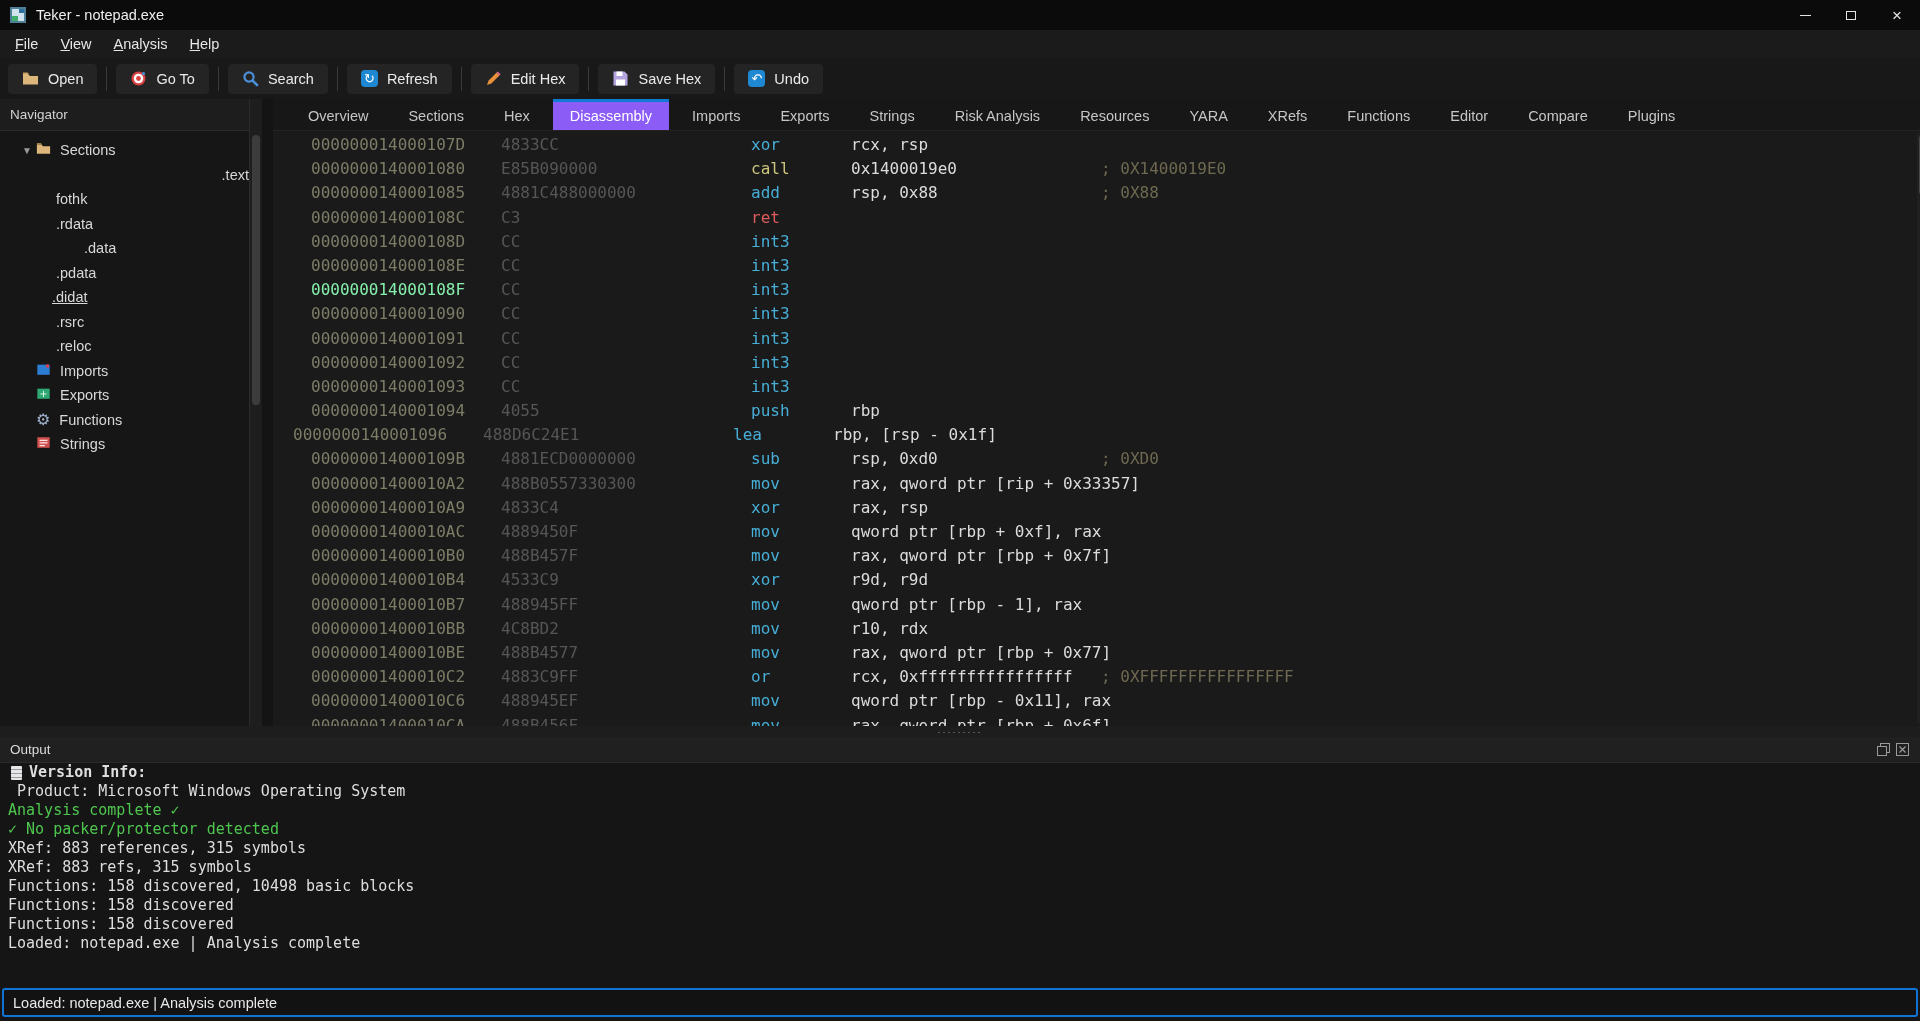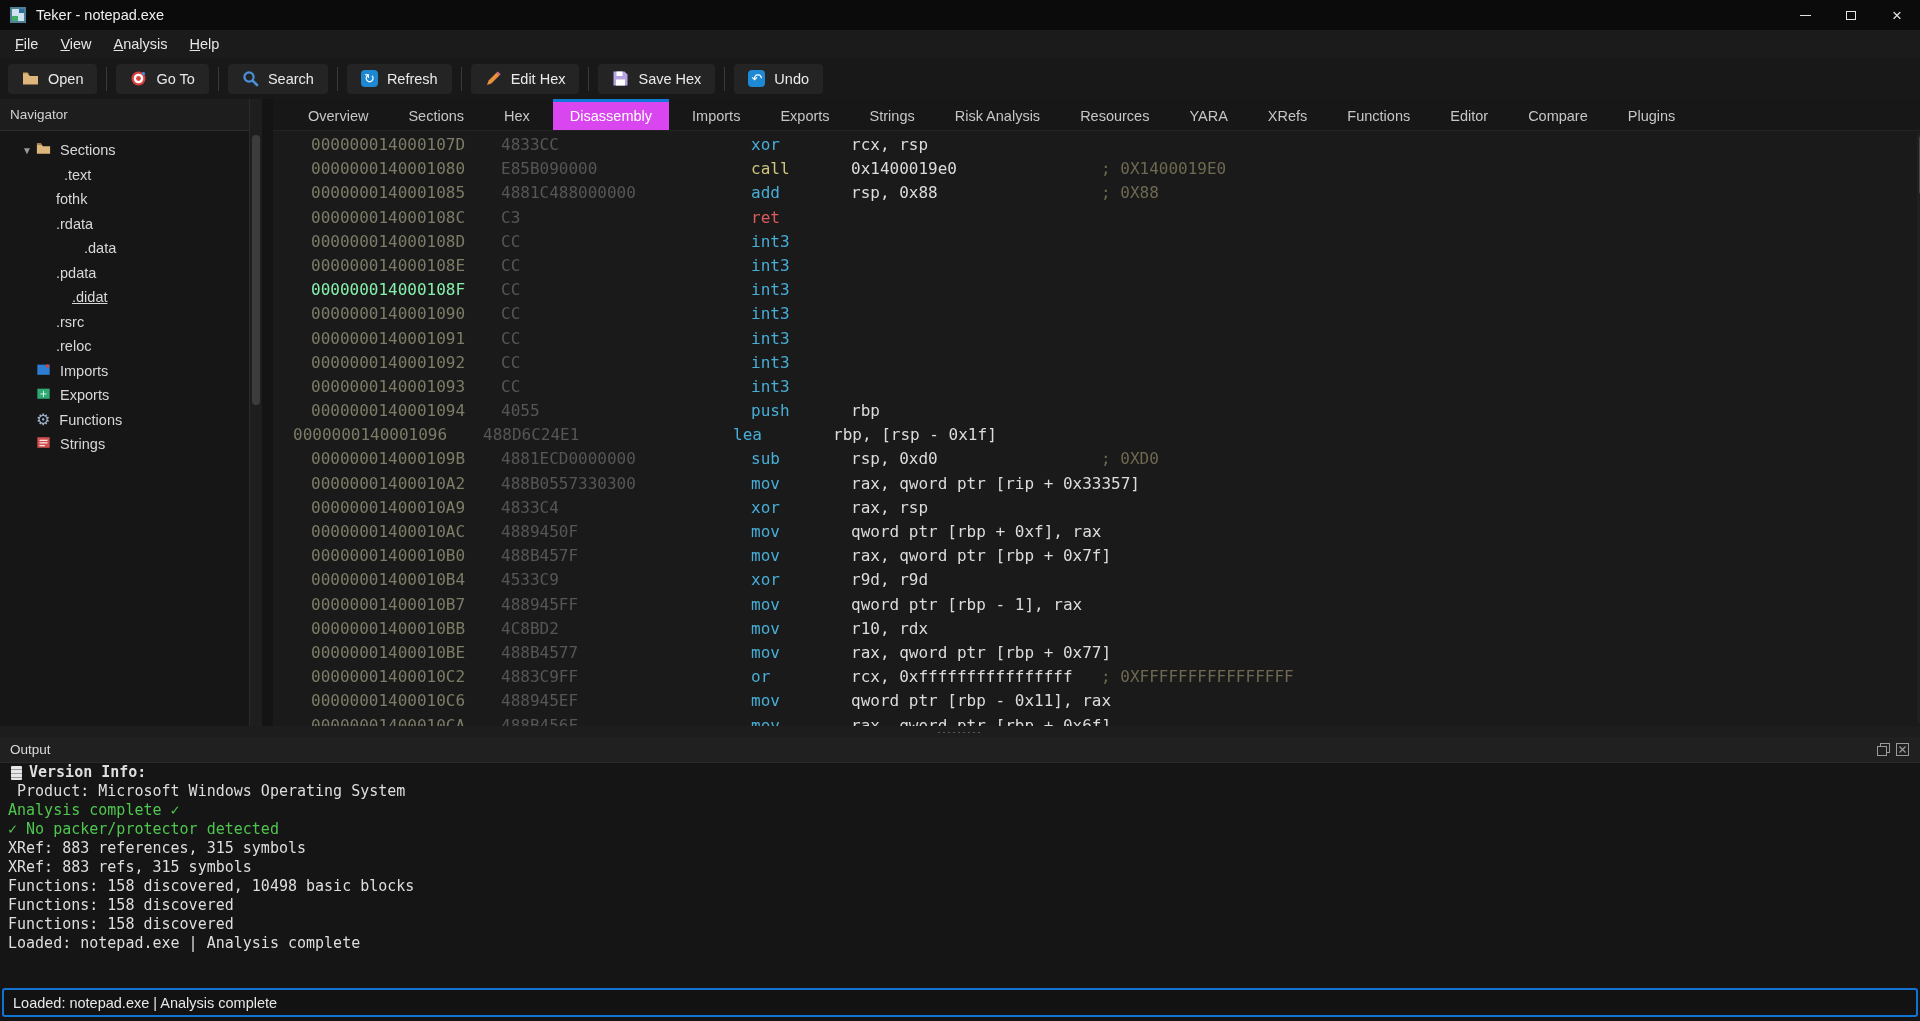--- a/index.html
+++ b/index.html
@@ -51,21 +51,21 @@
   .tree-icon { margin-right:9px; }
   .nav-scroll { position:absolute; left:250px; top:0; width:12px; height:627px; background:#1e1e1f; }
   .nav-scroll .thumb { position:absolute; left:2px; top:36px; width:8px; height:270px; background:#3c3c3d; border-radius:4px; }
 
   
   .content { position:absolute; left:273px; top:0; width:1658px; height:627px; }
   .tabbar { height:32px; background:#171718; display:flex; align-items:stretch; padding-left:18px;
             border-bottom:1px solid #232324; }
   .tab { color:#c6c6c6; font-size:14.5px; display:flex; align-items:center; padding:0 17px;
          border-top:3px solid transparent; margin-right:6px; white-space:nowrap; }
-  .tab.active { background:#d946ef; color:#ffffff; border-top:3px solid #0f7bd7; }
+  .tab.active { background:#8b5cf6; color:#ffffff; border-top:3px solid #0f7bd7; }
 
   .disasm { position:absolute; left:0; top:32px; width:1658px; height:595px; background:#1a1a1b;
             overflow:hidden; font-family:"DejaVu Sans Mono", monospace; font-size:16px; padding-top:2px; }
   .drow { height:24.2px; line-height:24.2px; display:flex; white-space:pre; }
   .c-addr { width:190px; margin-left:38px; }
   .c-bytes { width:250px; }
   .c-mn { width:100px; }
   .c-op { width:250px; }
   .c-cm { flex:1; }
   .dis-scroll { position:absolute; right:2px; top:34px; width:12px; height:590px; background:#202021; }
@@ -197,26 +197,26 @@
   <div class="main">
     <div class="navigator">
       <div class="nav-header">
         <span>Navigator</span>
       </div>
       <div class="tree" id="navtree">
           <div class="tree-item"><span class="tw-exp">▼</span><span class="tree-icon"><svg width="15" height="15" viewBox="0 0 17 17">
                 <path d="M1 4 h5 l2 2 h8 v8.5 h-15 z" fill="#dcb67a"></path>
                 <path d="M1 4 v-1.5 h4.5 l1.5 1.5 z" fill="#c9a25f"></path>
               </svg></span><span>Sections</span></div>
-          <div class="tree-item" style="padding-left: 64px;"><span>.text</span></div>
+          <div class="tree-item" style="padding-left: 32px; justify-content: flex-end;"><span>.text</span></div>
           <div class="tree-item" style="padding-left: 56px;"><span>fothk</span></div>
           <div class="tree-item" style="padding-left: 56px;"><span>.rdata</span></div>
           <div class="tree-item" style="padding-left: 56px; margin-left: 28px;"><span>.data</span></div>
           <div class="tree-item" style="padding-left: 56px;"><span>.pdata</span></div>
-          <div class="tree-item" style="padding-left: 72px; text-decoration: underline;"><span>.didat</span></div>
+          <div class="tree-item" style="padding-left: 52px; text-decoration: underline;"><span>.didat</span></div>
           <div class="tree-item" style="padding-left: 56px;"><span>.rsrc</span></div>
           <div class="tree-item" style="padding-left: 56px;"><span>.reloc</span></div>
           <div class="tree-item" style="padding-left: 36px;"><span class="tree-icon"><svg width="15" height="15" viewBox="0 0 17 17">
                 <path d="M1.5 3 h14 v11.5 h-14 z" fill="#2d7dd2"></path>
                 <circle cx="13" cy="4.5" r="2" fill="#d94040"></circle>
               </svg></span><span>Imports</span></div>
           <div class="tree-item" style="padding-left: 36px;"><span class="tree-icon"><svg width="15" height="15" viewBox="0 0 17 17">
                 <path d="M1.5 3 h14 v11.5 h-14 z" fill="#2fa874"></path>
                 <path d="M5 9 h7 M8.5 5.5 v7" stroke="#eaffef"></path>
               </svg></span><span>Exports</span></div>

